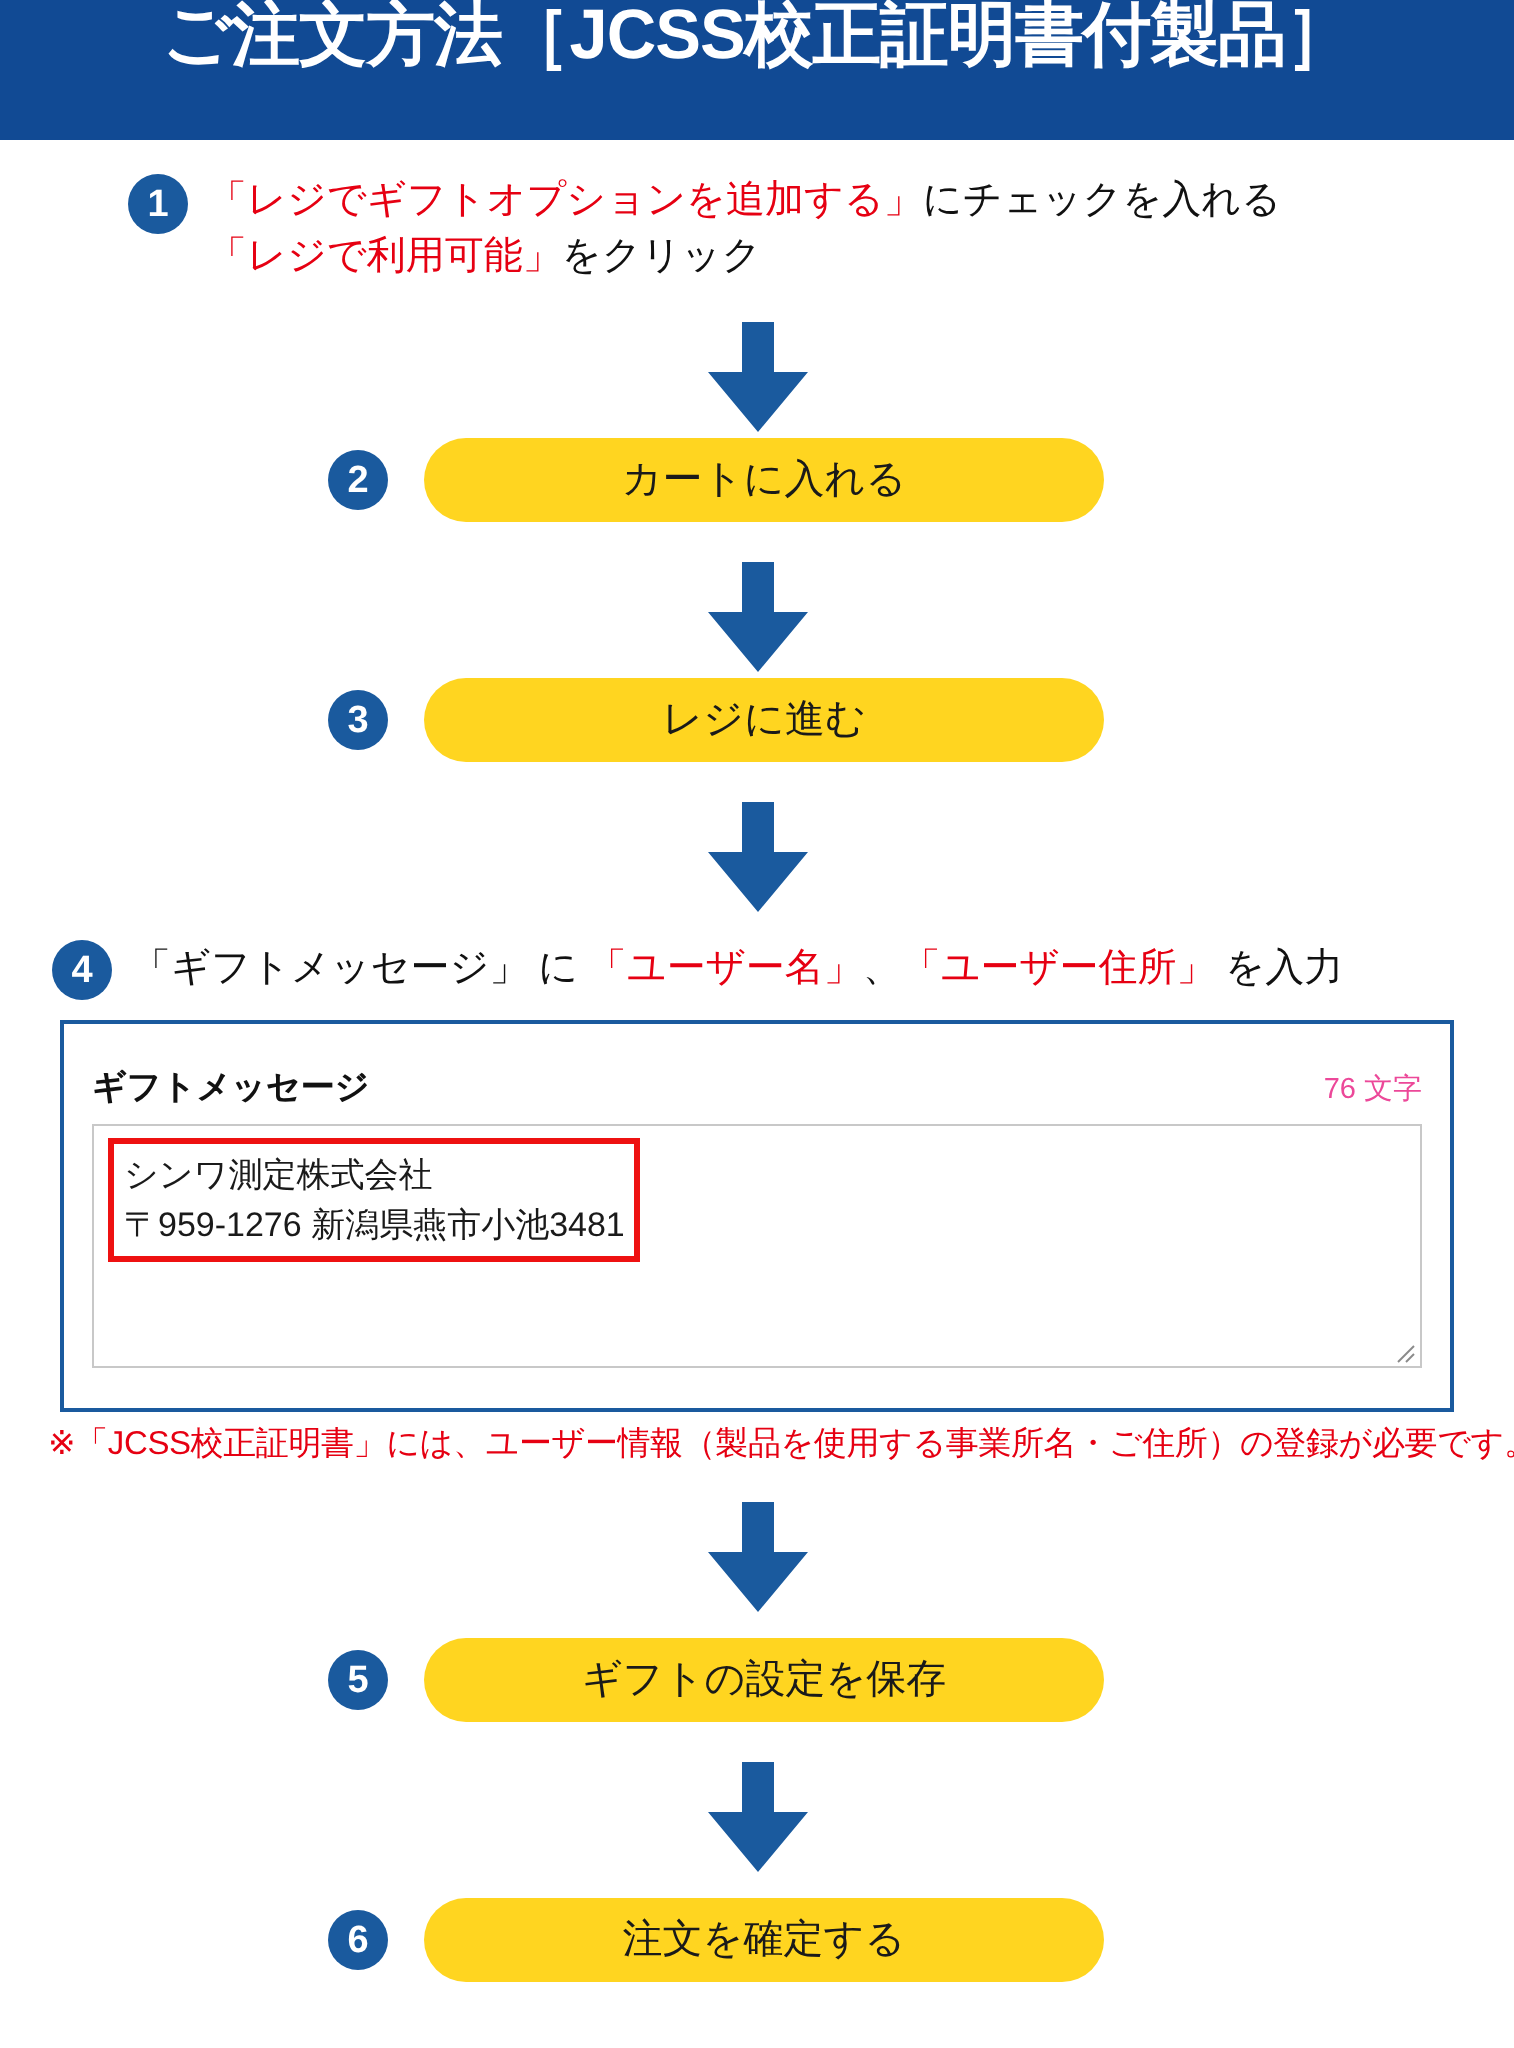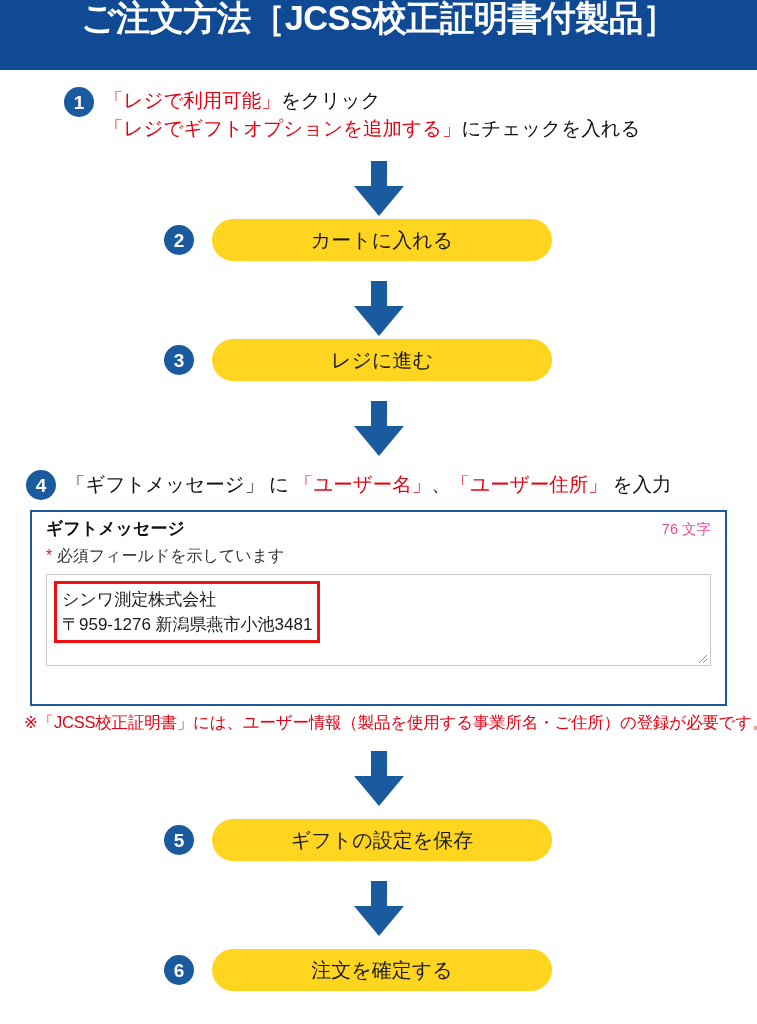--- a/index.html
+++ b/index.html
@@ -132,21 +132,21 @@
   
   .gift-panel {
     position: absolute;
     left: 30px;
     top: 510px;
     width: 697px;
     height: 196px;
     border: 2px solid #1a5a9e;
     box-sizing: border-box;
     background: #ffffff;
-    padding: 7px 14px 12px 14px;
+    padding: 22px 14px 12px 14px;
   }
   .gift-head {
     display: flex;
     align-items: baseline;
     justify-content: space-between;
   }
   .gift-title {
     font-size: 17px;
     font-weight: bold;
     color: #111111;
@@ -162,21 +162,21 @@
     font-size: 16px;
     color: #333333;
     line-height: 1.2;
   }
   .gift-required .star { color: #cc2222; }
 
   .textarea-wrap {
     margin-top: 8px;
     position: relative;
     width: 100%;
-    height: 92px;
+    height: 122px;
     border: 1px solid #c8c8c8;
     box-sizing: border-box;
     background: #ffffff;
   }
   .textarea-inner {
     position: absolute;
     left: 7px;
     top: 6px;
     padding: 3px 5px 3px 5px;
     border: 3px solid #ee1111;
@@ -212,22 +212,22 @@
 
 <div class="page">
 
   <div class="banner">
     <div class="banner-title">ご注文方法［JCSS校正証明書付製品］</div>
   </div>
 
   <div class="step1">
     <div class="badge">1</div>
     <div class="step1-lines">
+      <div><span class="red">「レジでギフトオプションを追加する」</span><span>にチェックを入れる</span></div>
       <div><span class="red">「レジで利用可能」</span><span>をクリック</span></div>
-      <div><span class="red">「レジでギフトオプションを追加する」</span><span>にチェックを入れる</span></div>
     </div>
   </div>
 
   <div class="arrow" style="top:161px">
     <svg width="54" height="56" viewBox="0 0 54 56" xmlns="http://www.w3.org/2000/svg">
       <polygon points="19,0 35,0 35,25 52,25 27,55 2,25 19,25" fill="#1a5a9e"></polygon>
     </svg>
   </div>
 
   <div class="btn-row" style="top:219px">
@@ -255,21 +255,20 @@
   <div class="step4">
     <div class="badge">4</div>
     <div class="step4-text"><span>「ギフトメッセージ」 に </span><span class="red">「ユーザー名」</span><span>、</span><span class="red">「ユーザー住所」</span><span> を入力</span></div>
   </div>
 
   <div class="gift-panel">
     <div class="gift-head">
       <div class="gift-title">ギフトメッセージ</div>
       <div class="gift-count">76 文字</div>
     </div>
-    <div class="gift-required"><span class="star">*</span> <span>必須フィールドを示しています</span></div>
     <div class="textarea-wrap">
       <div class="textarea-inner"><span>シンワ測定株式会社</span><br><span>〒959-1276 新潟県燕市小池3481</span></div>
       <svg class="resize-handle" viewBox="0 0 11 11" xmlns="http://www.w3.org/2000/svg">
         <line x1="10" y1="2" x2="2" y2="10" stroke="#8a8a8a" stroke-width="1"></line>
         <line x1="10" y1="6" x2="6" y2="10" stroke="#8a8a8a" stroke-width="1"></line>
       </svg>
     </div>
   </div>
 
   <div class="note">※「JCSS校正証明書」には、ユーザー情報（製品を使用する事業所名・ご住所）の登録が必要です。</div>

